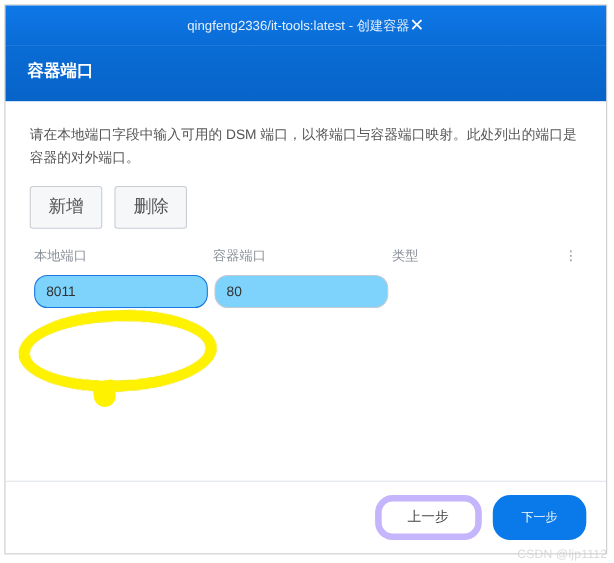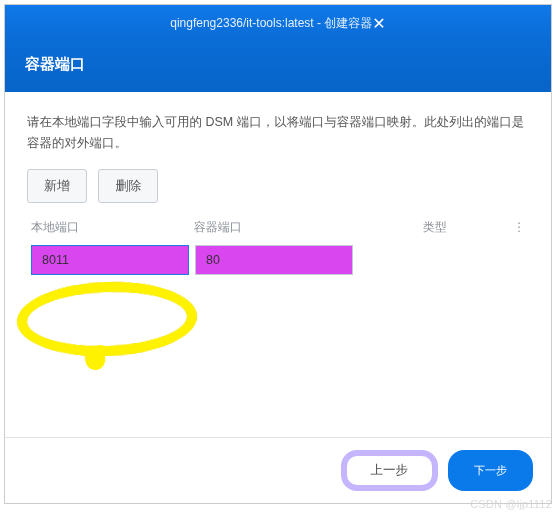--- a/index.html
+++ b/index.html
@@ -56,49 +56,49 @@
     font-size: 12.5px;
   }
   .btn-row { margin-top: 14px; }
   .btn {
     display: inline-block;
     padding: 5px 16px;
     border: 1px solid #c9ced4;
     background: #f5f7f9;
     border-radius: 3px;
     color: #555;
-    font-size: 13px;
+    font-size: 16px;
     cursor: pointer;
     margin-right: 8px;
   }
   .grid-head {
     display: flex;
     margin-top: 14px;
     padding: 0 4px;
     color: #8a9099;
     font-size: 12px;
   }
   .col-local { width: 158px; }
   .col-container { width: 158px; margin-left: 6px; }
-  .col-type { width: 158px; margin-left: 6px; text-align: center; }
+  .col-type { width: 158px; margin-left: 6px; }
   .col-more { flex: 1; text-align: right; color: #8a9099; cursor: pointer; }
   .grid-row {
     display: flex;
     margin-top: 8px;
     padding: 0 4px;
     align-items: center;
   }
   .inp, .sel {
     height: 30px;
     border: 1px solid #c2cad3;
-    border-radius: 0;
+    border-radius: 12px;
     padding: 0 10px;
     font-size: 12.5px;
     color: #333;
-    background: #d946ef;
+    background: #7dd3fc;
     width: 100%;
   }
   .inp-focus {
     border: 1.5px solid #1b7ae0;
   }
   .sel {
     display: flex;
     align-items: center;
     justify-content: space-between;
     cursor: pointer;

